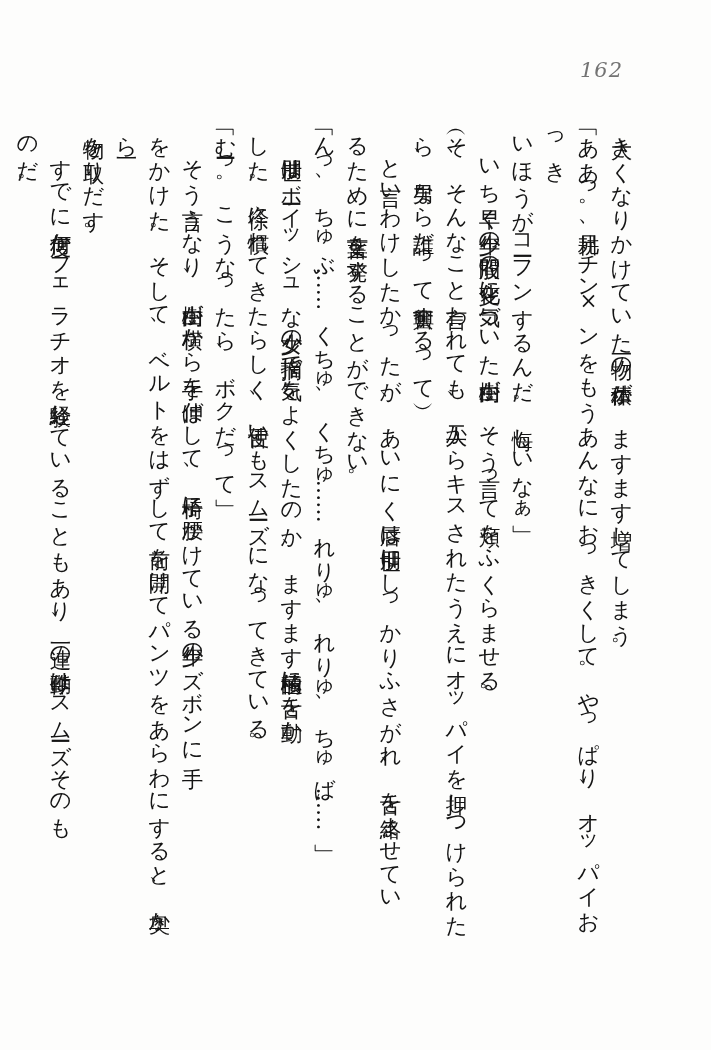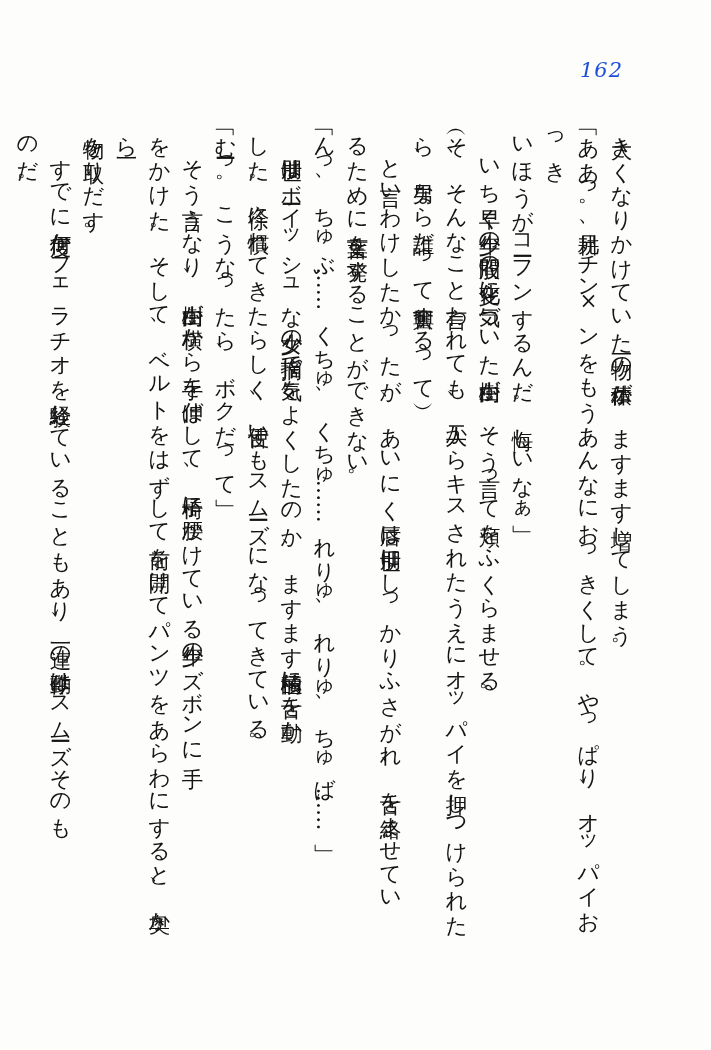--- a/index.html
+++ b/index.html
@@ -16,21 +16,21 @@
     font-family: "DejaVu Serif", serif;
     color: #141414;
   }
   .page-number {
     position: absolute;
     top: 58px;
     left: 580px;
     font-size: 21px;
     font-style: italic;
     letter-spacing: 1px;
-    color: #1d4ed8;
+    color: #737373;
     font-family: "DejaVu Serif", serif;
   }
   .text-block {
     position: absolute;
     top: 122px;
     left: 78px;
     width: 560px;
     height: 822px;
     writing-mode: vertical-rl;
     text-orientation: mixed;

